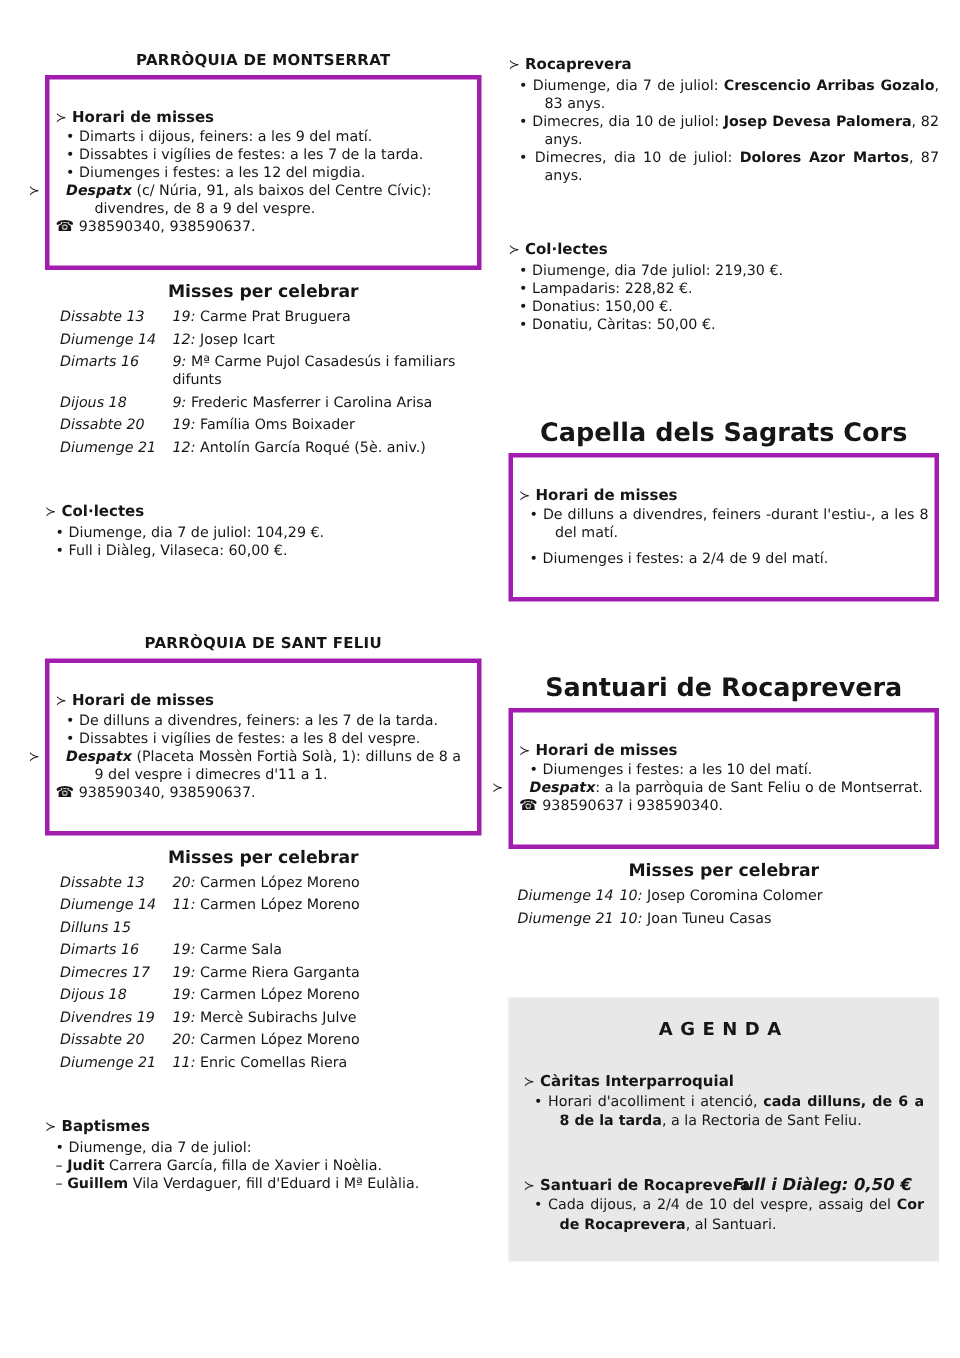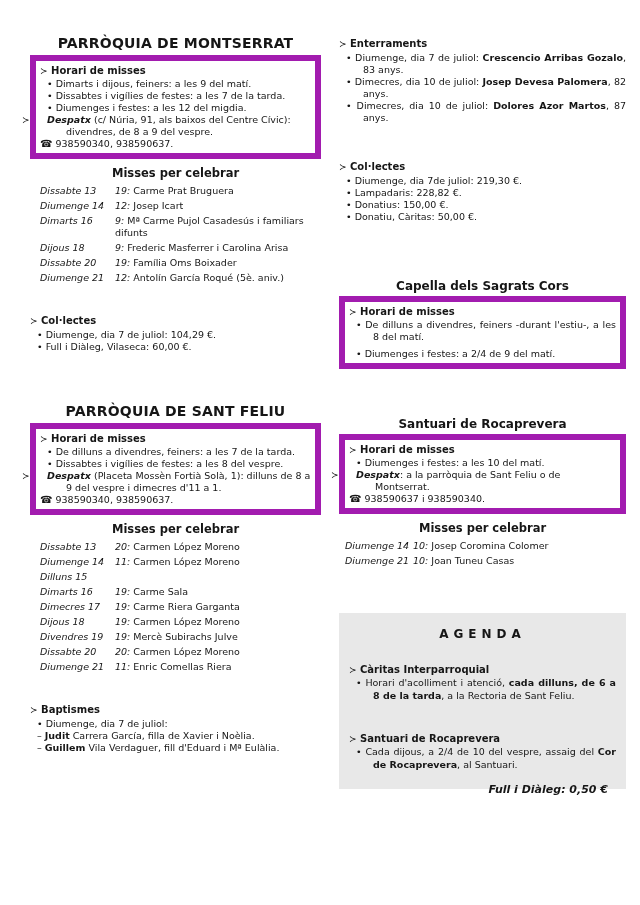--- a/index.html
+++ b/index.html
@@ -5,25 +5,25 @@
   html,body{margin:0;padding:0;}
   body{
     width:640px;height:905px;position:relative;background:#ffffff;
     color:#161616;font-family:"DejaVu Sans",sans-serif;font-size:9.5px;
     overflow:hidden;
   }
   .col{position:absolute;top:35px;}
   .col-left{left:30px;width:291px;}
   .col-right{left:339px;width:287px;}
 
-  .parish-title{font-size:14px;font-weight:bold;text-align:center;margin:0 0 4px 0;letter-spacing:.2px;}
-  .small-title{font-size:12px;font-weight:bold;text-align:center;margin:0 0 3px 0;}
+  .parish-title{font-size:10px;font-weight:bold;text-align:center;margin:0 0 4px 0;letter-spacing:.2px;}
+  .small-title{font-size:17px;font-weight:bold;text-align:center;margin:0 0 3px 0;}
   .sub-head{font-size:11.5px;font-weight:bold;text-align:center;margin:7px 0 5px 0;}
 
-  .box{border:6px solid #a21caf;padding:3px 4px;line-height:12px;}
+  .box{border:3px solid #a21caf;padding:19px 4px;line-height:12px;}
   .head-line{font-weight:bold;font-size:10px;line-height:13px;}
   .head-line .arrow{font-weight:normal;}
   .arrow{font-size:9px;display:inline-block;}
   .item{padding-left:24px;text-indent:-17px;line-height:12px;}
   .item-despatx{padding-left:26px;text-indent:-22px;}
   .phone-line{line-height:12px;}
   .phone-glyph{font-size:10px;}
   .gap-top{margin-top:5px;}
 
   .mtable{margin:3px 0 0 10px;}
@@ -165,21 +165,21 @@
     <div class="item"><span>•</span> <span>Diumenge, dia 7 de juliol:</span></div>
     <div class="item"><span>–</span> <b>Judit</b><span> Carrera García, filla de Xavier i Noèlia.</span></div>
     <div class="item"><span>–</span> <b>Guillem</b><span> Vila Verdaguer, fill d'Eduard i Mª Eulàlia.</span></div>
   </div>
 
 </div>
 
 <div class="col col-right">
 
   <div class="section mt-enterraments">
-    <div class="head-line"><span class="arrow">≻</span> <b>Enterraments</b></div>
+    <div class="head-line"><span class="arrow">≻</span> <b>Rocaprevera</b></div>
     <div class="item just"><span>•</span> <span>Diumenge, dia 7 de juliol: </span><b>Crescencio Arribas Gozalo</b><span>, 83 anys.</span></div>
     <div class="item just"><span>•</span> <span>Dimecres, dia 10 de juliol: </span><b>Josep Devesa Palomera</b><span>, 82 anys.</span></div>
     <div class="item just"><span>•</span> <span>Dimecres, dia 10 de juliol: </span><b>Dolores Azor Martos</b><span>, 87 anys.</span></div>
   </div>
 
   <div class="section mt-collectes-r">
     <div class="head-line"><span class="arrow">≻</span> <b>Col·lectes</b></div>
     <div class="item"><span>•</span> <span>Diumenge, dia 7de juliol: 219,30 €.</span></div>
     <div class="item"><span>•</span> <span>Lampadaris: 228,82 €.</span></div>
     <div class="item"><span>•</span> <span>Donatius: 150,00 €.</span></div>

